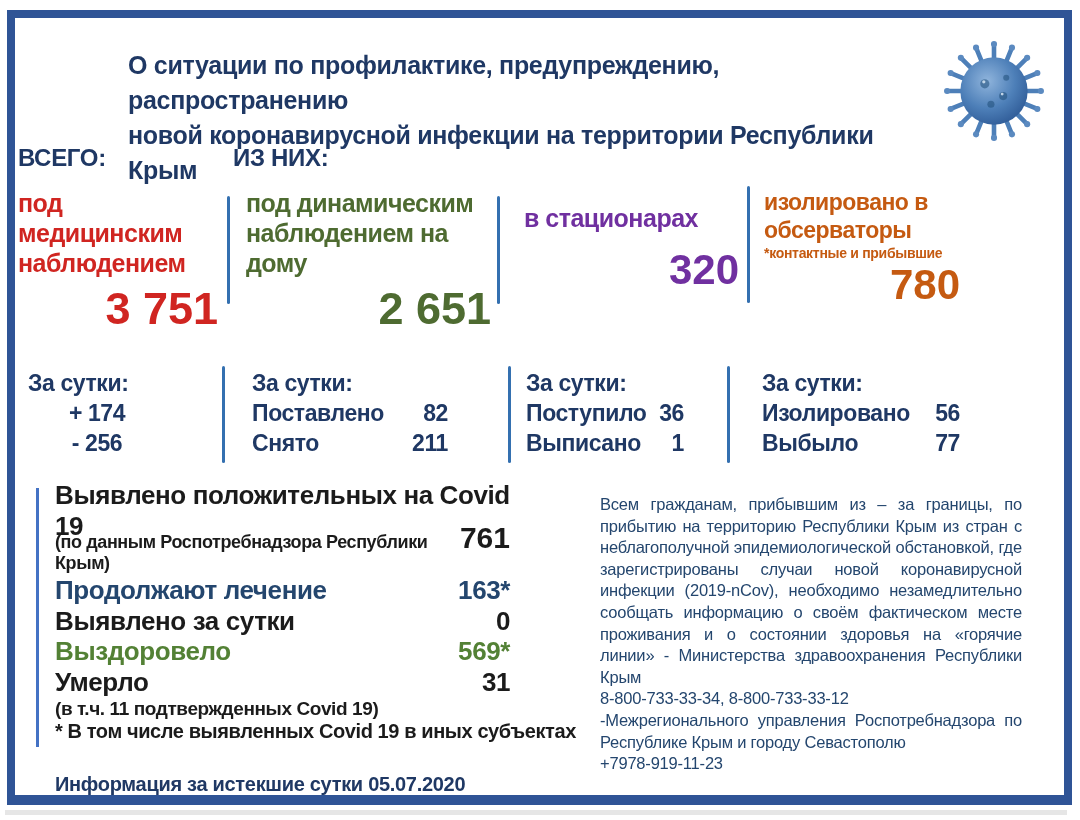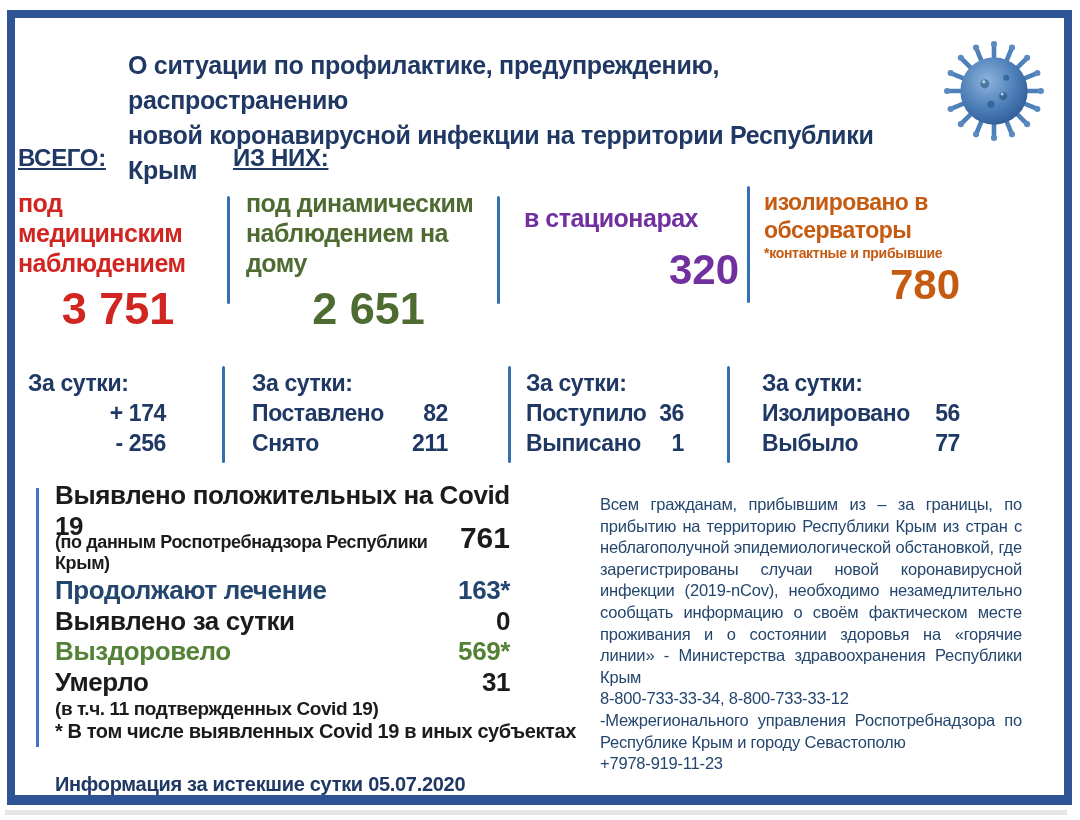--- a/index.html
+++ b/index.html
@@ -9,48 +9,48 @@
   .frame { position:absolute; left:7px; top:10px; width:1065px; height:795px;
            border:8px solid #2f5496; border-bottom-width:10px; background:transparent; }
   .shadow-bottom { position:absolute; left:5px; top:810px; width:1062px; height:5px;
                    background:#dedede; opacity:.75; }
 
   .title { position:absolute; left:128px; top:48px; width:805px;
            font-size:25px; font-weight:bold; line-height:35px; color:#1f3864; letter-spacing:-0.3px; }
 
   .virus { position:absolute; left:943px; top:40px; }
 
-  .section-heading { position:absolute; font-size:24px; font-weight:bold; color:#1f3864; letter-spacing:-0.3px;text-decoration:underline; }
+  .section-heading { position:absolute; font-size:24px; font-weight:bold; color:#1f3864; letter-spacing:-0.3px; }
   .h-total  { left:18px;  top:144px; }
   .h-ofthem { left:233px; top:144px; }
 
   .vdiv { position:absolute; width:3px; background:#3470b0; border-radius:2px; }
 
   .stat { position:absolute; top:188px; }
   .stat-label { font-size:25px; font-weight:bold; line-height:30px; letter-spacing:-0.5px; }
   .stat-note  { font-size:14px; font-weight:bold; margin-top:1px; letter-spacing:-0.3px; }
   .stat-value { font-size:45px; font-weight:bold; margin-top:5px; letter-spacing:0px; }
   .stat1 { left:18px;  width:200px; color:#d02521; }
   .stat2 { left:246px; width:245px; color:#4e6b31; }
   .stat3 { left:524px; width:215px; color:#7030a0; }
   .stat4 { left:764px; width:196px; color:#c55a11; }
-  .stat1 .stat-value, .stat2 .stat-value { text-align:center; }
+  .stat1 .stat-value, .stat2 .stat-value { text-align:right; }
   .stat3 .stat-label { margin-top:15px; }
   .stat3 .stat-value { margin-top:13px; text-align:right; font-size:42px; }
   .stat4 .stat-label { font-size:23px; line-height:28px; }
   .stat4 .stat-value { text-align:right; font-size:42px; margin-top:0; }
 
   .daily { position:absolute; top:368px; font-weight:bold; color:#1f3864; letter-spacing:-0.4px; }
   .daily-title { font-size:23px; line-height:30px; }
   .daily-row { display:flex; justify-content:space-between; font-size:23px; line-height:30px; }
   .daily1 { left:28px;  width:138px; }
   .daily2 { left:252px; width:196px; }
   .daily3 { left:526px; width:158px; }
   .daily4 { left:762px; width:198px; }
-  .daily1 .daily-row { justify-content:flex-end; }
+  .daily1 .daily-row { justify-content:center; }
 
   .accent-line { position:absolute; left:36px; top:488px; width:3px; height:259px; background:#4472c4; }
 
   .covid-title { position:absolute; left:55px; top:480px; width:455px;
                  font-size:26px; font-weight:bold; color:#1b1b1b; letter-spacing:-0.4px; }
   .covid-source { position:absolute; left:55px; top:521px; width:455px;
                   display:flex; justify-content:space-between; align-items:baseline; }
   .covid-source-note { font-size:18px; font-weight:bold; color:#1b1b1b; letter-spacing:-0.4px; }
   .covid-total { font-size:30px; font-weight:bold; color:#1b1b1b; }
   .covid-rows { position:absolute; left:55px; top:575px; width:455px; }

